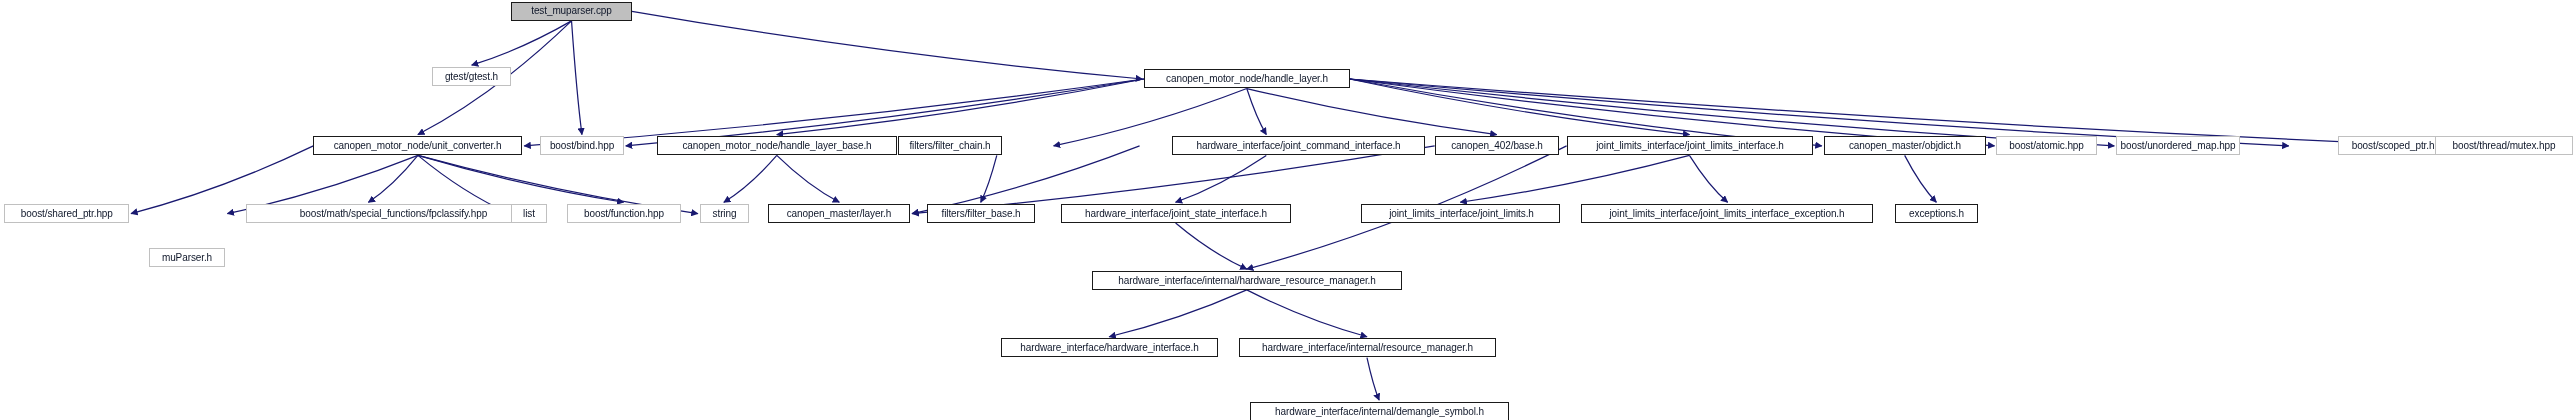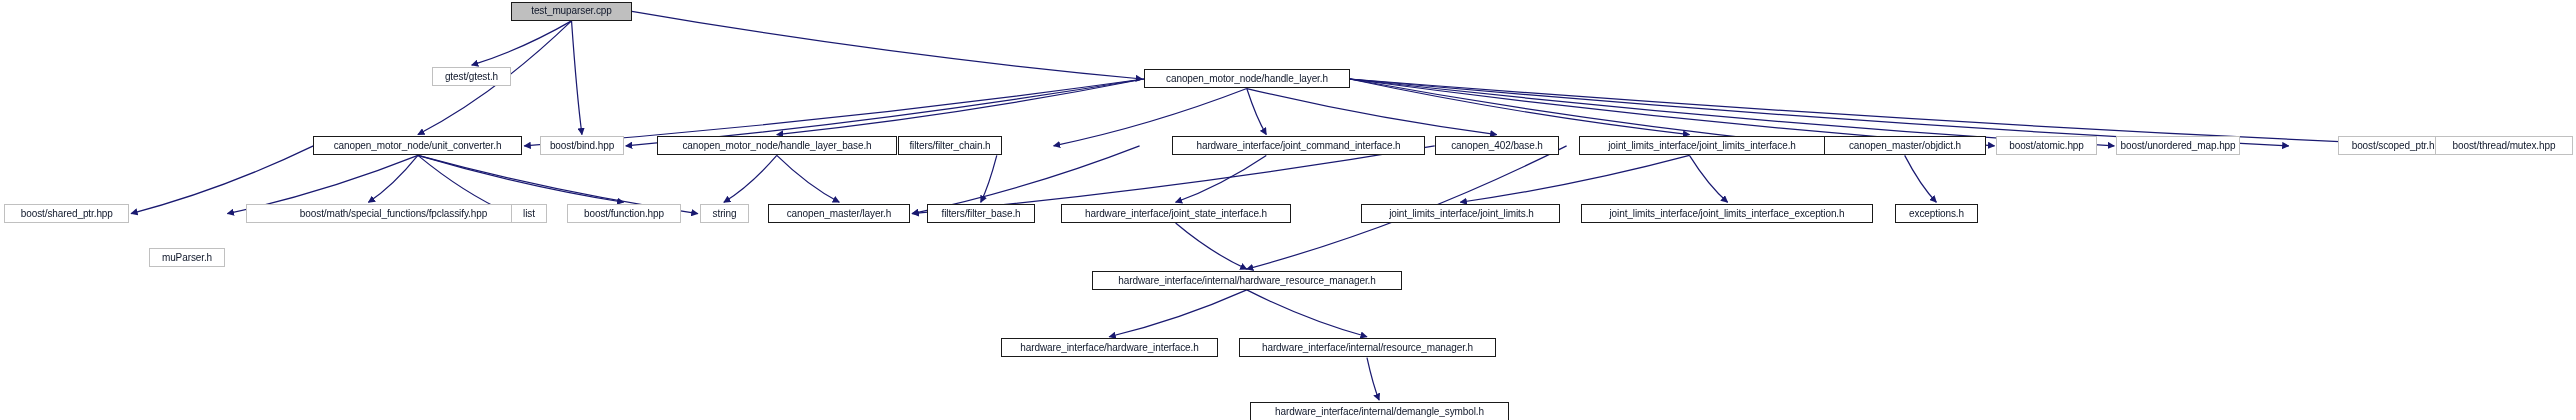--- a/index.html
+++ b/index.html
@@ -118,21 +118,21 @@
       </div>
       <div class="node strong" style="left: 898px; top: 136px; width: 104px;">
         <span>filters/filter_chain.h</span>
       </div>
       <div class="node strong" style="left: 1140px; top: 136px; width: 253px; margin-left: 32px;">
         <span>hardware_interface/joint_command_interface.h</span>
       </div>
       <div class="node strong" style="left: 1435px; top: 136px; width: 124px;">
         <span>canopen_402/base.h</span>
       </div>
-      <div class="node strong" style="left: 1567px; top: 136px; width: 246px; margin-left: 12px;">
+      <div class="node strong" style="left: 1567px; top: 136px; width: 246px;">
         <span>joint_limits_interface/joint_limits_interface.h</span>
       </div>
       <div class="node strong" style="left: 1824px; top: 136px; width: 162px;">
         <span>canopen_master/objdict.h</span>
       </div>
       <div class="node " style="left: 1996px; top: 136px; width: 101px;">
         <span>boost/atomic.hpp</span>
       </div>
       <div class="node " style="left: 2116px; top: 136px; width: 124px;">
         <span>boost/unordered_map.hpp</span>

